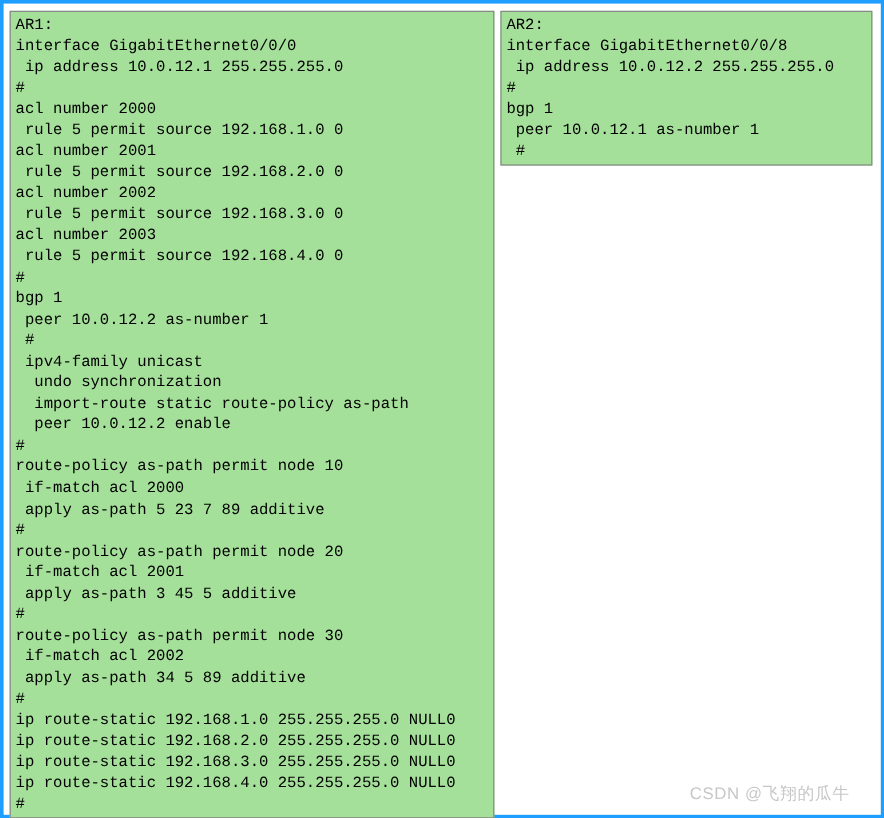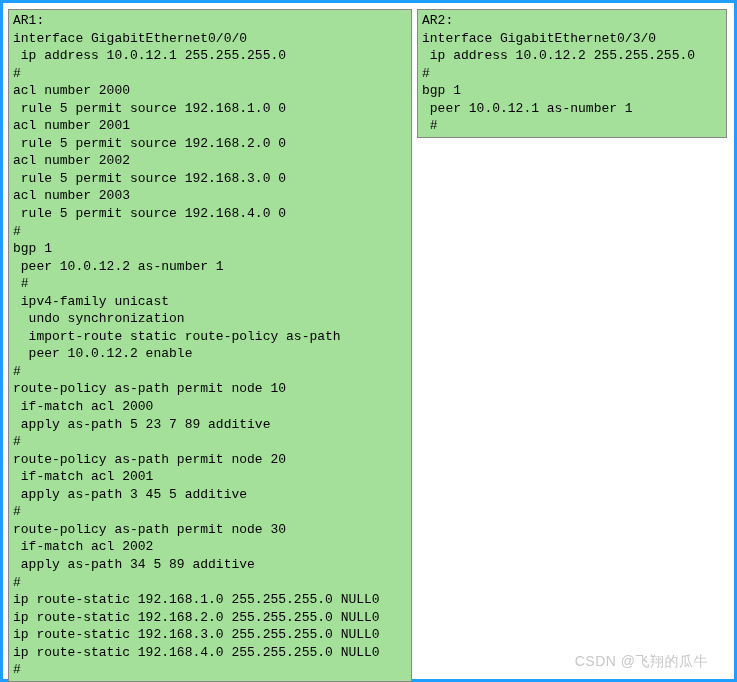--- a/index.html
+++ b/index.html
@@ -86,20 +86,20 @@
 route-policy as-path permit node 30
  if-match acl 2002
  apply as-path 34 5 89 additive
 #
 ip route-static 192.168.1.0 255.255.255.0 NULL0
 ip route-static 192.168.2.0 255.255.255.0 NULL0
 ip route-static 192.168.3.0 255.255.255.0 NULL0
 ip route-static 192.168.4.0 255.255.255.0 NULL0
 #</div>
   <div class="panel panel-right">AR2:
-interface GigabitEthernet0/3/0
+interface GigabitEthernet0/0/8
  ip address 10.0.12.2 255.255.255.0
 #
 bgp 1
  peer 10.0.12.1 as-number 1
  #</div>
   <div class="watermark">CSDN @飞翔的瓜牛</div>
 </div>
 
 </body></html>

